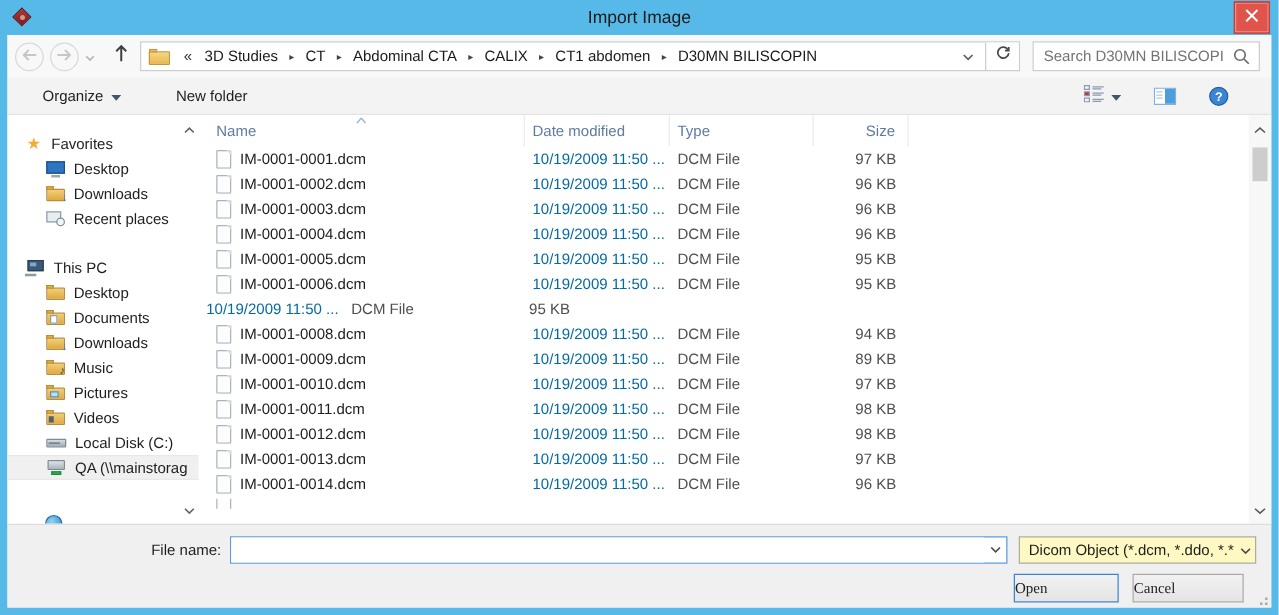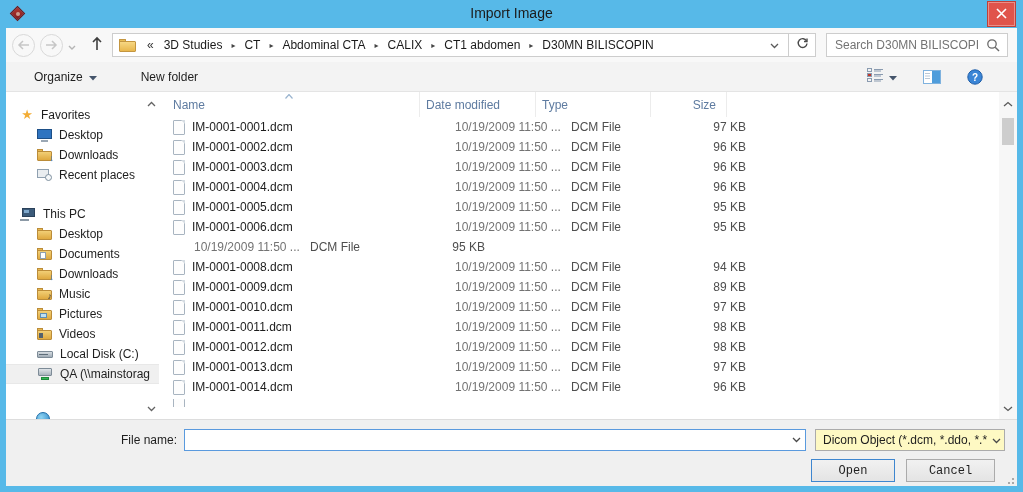--- a/index.html
+++ b/index.html
@@ -99,21 +99,21 @@
   .fl-inner { position:absolute; left:0; top:0; right:18px; bottom:0; overflow:hidden; }
   .fl-header { height:25px; display:flex; align-items:center; color:#5e7ba0; }
   .fl-hcell { height:100%; display:flex; align-items:center; border-right:1px solid #ececec; padding-left:14px; position:relative; cursor:pointer; }
   .fl-hc-name { width:261px; }
   .fl-hc-date { width:116px; padding-left:6px; }
   .fl-hc-type { width:115px; padding-left:6px; }
   .fl-hc-size { width:76px; justify-content:flex-end; padding-right:10px; padding-left:0; }
   .sort-glyph { position:absolute; top:0px; left:50%; transform:translateX(-50%); line-height:6px; }
   .fl-row { height:20px; display:flex; align-items:center; cursor:pointer; }
   .fl-name { width:261px; display:flex; align-items:center; gap:7px; padding-left:14px; color:#1c1c1c; overflow:hidden; }
-  .fl-date { width:116px; padding-left:6px; color:#737373;margin-left:29px; }
+  .fl-date { width:116px; padding-left:6px; color:#0369a1; }
   .fl-type { width:115px; padding-left:6px; color:#4e4e4e; }
   .fl-size { width:76px; text-align:right; padding-right:10px; color:#4e4e4e; }
   .ic-file { width:12px; height:15px; background:#fdfdfd; border:1px solid #a8b4c0; border-radius:1px; position:relative; flex:0 0 auto; }
   .ic-file::after { content:""; position:absolute; right:-1px; top:-1px; width:0; height:0;
     border-left:4px solid transparent; border-top:4px solid #d5dce2; }
   .fl-partial { margin-top:2px; height:8px; overflow:hidden; }
 
   
   .fl-scrollbar { position:absolute; right:0; top:0; bottom:0; width:18px; background:#f7f7f7; display:flex; flex-direction:column; align-items:center; padding:4px 0; }
   .fl-thumb { width:12px; height:27px; background:#cdcdcd; margin-top:8px; }
@@ -122,21 +122,21 @@
   
   .footer { height:67px; background:#f0f0f0; border-top:1px solid #ddd; position:relative; font-size:12px; color:#1e1e1e; flex:0 0 auto; }
   .fn-row { position:absolute; top:9px; left:0; right:12px; display:flex; align-items:center; }
   .fn-label { width:178px; text-align:right; padding-right:7px; }
   .fn-combo { flex:1; height:22px; border:1px solid #5a9ade; background:#fff; display:flex; align-items:stretch; }
   .fn-combo input { flex:1; min-width:0; border:none; outline:none; font-family:inherit; font-size:12px; padding:0 6px; }
   .fn-caret { width:18px; display:flex; align-items:center; justify-content:center; cursor:pointer; }
   .ft-select { width:190px; height:22px; margin-left:9px; border:1px solid #ababab; background:#fef9c3; display:flex; align-items:center; padding:0 3px 0 7px; white-space:nowrap; overflow:hidden; cursor:pointer; }
   .ft-text { flex:1; overflow:hidden; }
   .btn-row { position:absolute; right:22px; top:39px; display:flex; gap:11px; }
-  .btn { width:84px; height:23px; background:linear-gradient(#f1f1f1,#e4e4e4); border:1px solid #ababab; font-family:Liberation Mono, monospace; font-size:12px; color:#1e1e1e; display:flex; align-items:center; justify-content:center; cursor:pointer; }
+  .btn { width:84px; height:23px; background:linear-gradient(#f1f1f1,#e4e4e4); border:1px solid #ababab; font-family:Liberation Serif, serif; font-size:12px; color:#1e1e1e; display:flex; align-items:center; justify-content:flex-start; cursor:pointer; }
   .btn-open { border-color:#3e86cf; }
   .btn-cancel { width:89px; }
   .resize-grip { position:absolute; right:3px; bottom:2px; width:10px; height:10px; }
   .resize-grip i { position:absolute; width:2px; height:2px; background:#a9a9a9; }
   .resize-grip i:nth-child(1){ right:0; bottom:0; } .resize-grip i:nth-child(2){ right:4px; bottom:0; }
   .resize-grip i:nth-child(3){ right:0; bottom:4px; }
 </style>
 </head>
 <body>
 

